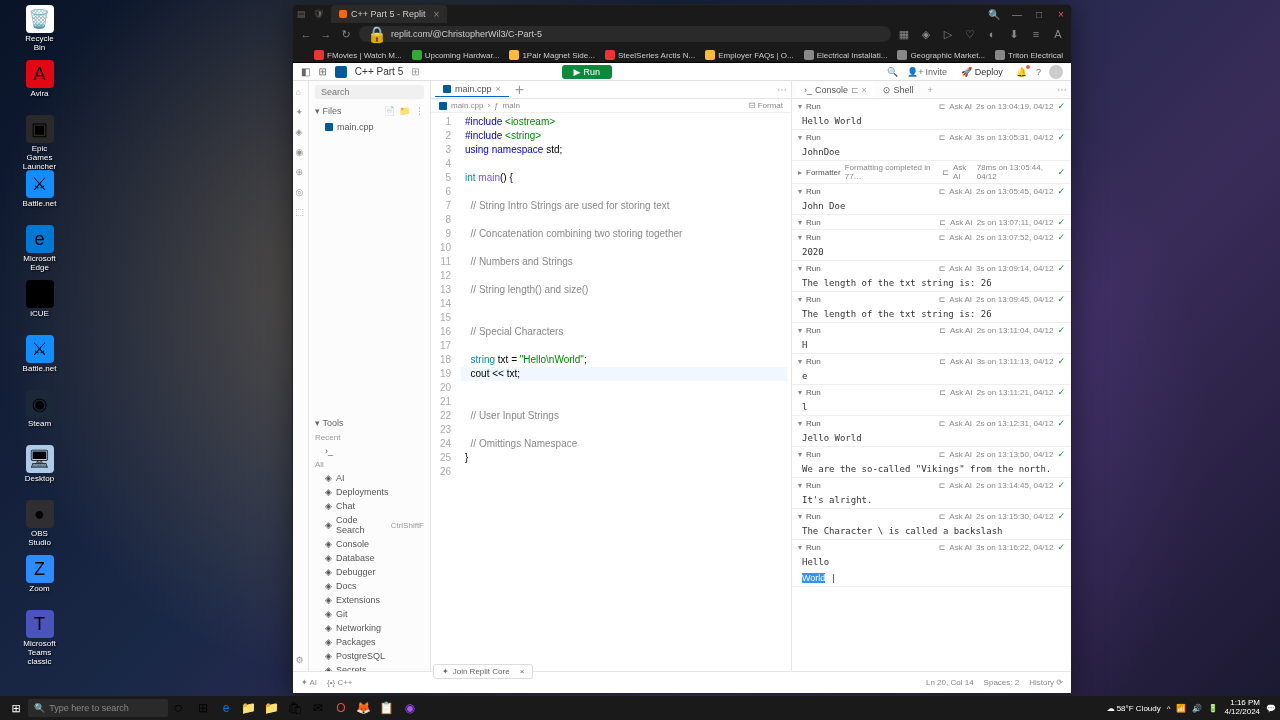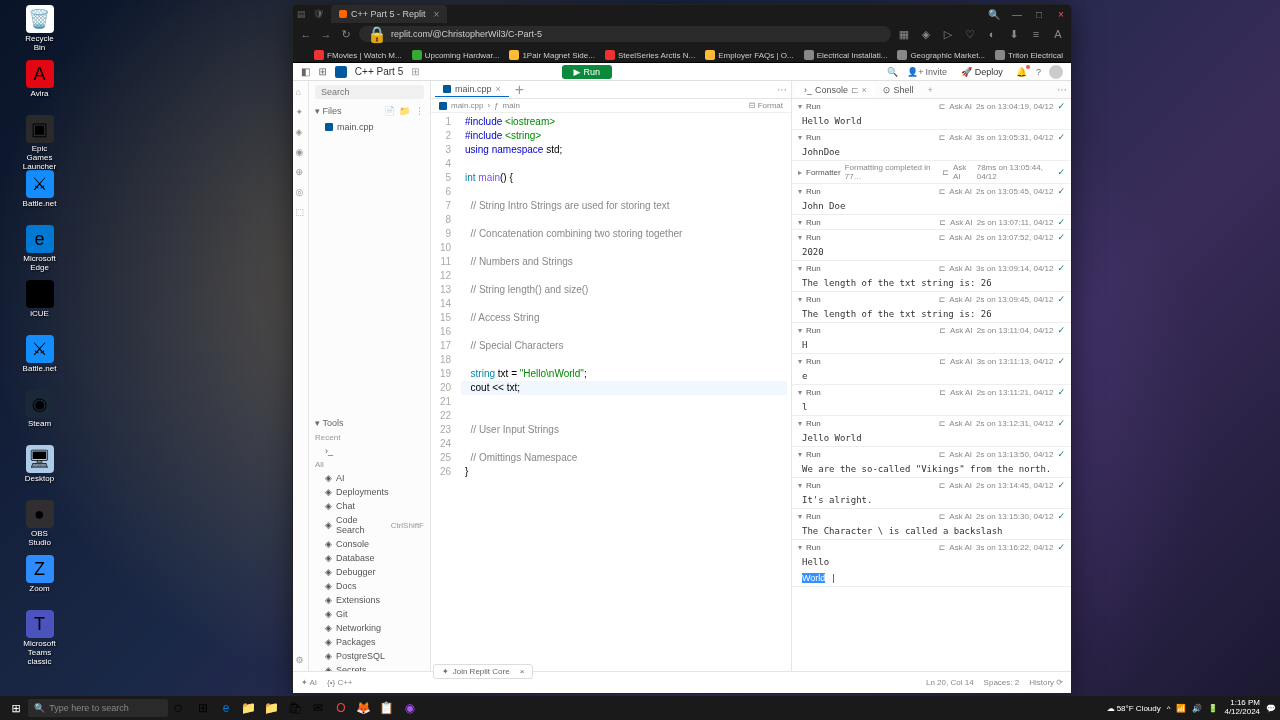--- a/index.html
+++ b/index.html
@@ -398,21 +398,20 @@
               <div class="cl"><span class="ty">int</span> <span class="fn">main</span>() {</div>
               <div class="cl"></div>
               <div class="cl">  <span class="cm">// String Intro Strings are used for storing text</span></div>
               <div class="cl"></div>
               <div class="cl">  <span class="cm">// Concatenation combining two storing together</span></div>
               <div class="cl"></div>
               <div class="cl">  <span class="cm">// Numbers and Strings</span></div>
               <div class="cl"></div>
               <div class="cl">  <span class="cm">// String length() and size()</span></div>
               <div class="cl"></div>
-              <div class="cl">  <span class="cm">// Access String</span></div>
               <div class="cl"></div>
               <div class="cl">  <span class="cm">// Special Characters</span></div>
               <div class="cl"></div>
               <div class="cl">  <span class="ty">string</span> txt = <span class="str">"Hello\nWorld"</span>;</div>
               <div class="cl hl">  cout &lt;&lt; txt;</div>
               <div class="cl"></div>
               <div class="cl"></div>
               <div class="cl">  <span class="cm">// User Input Strings</span></div>
               <div class="cl"></div>
               <div class="cl">  <span class="cm">// Omittings Namespace</span></div>

